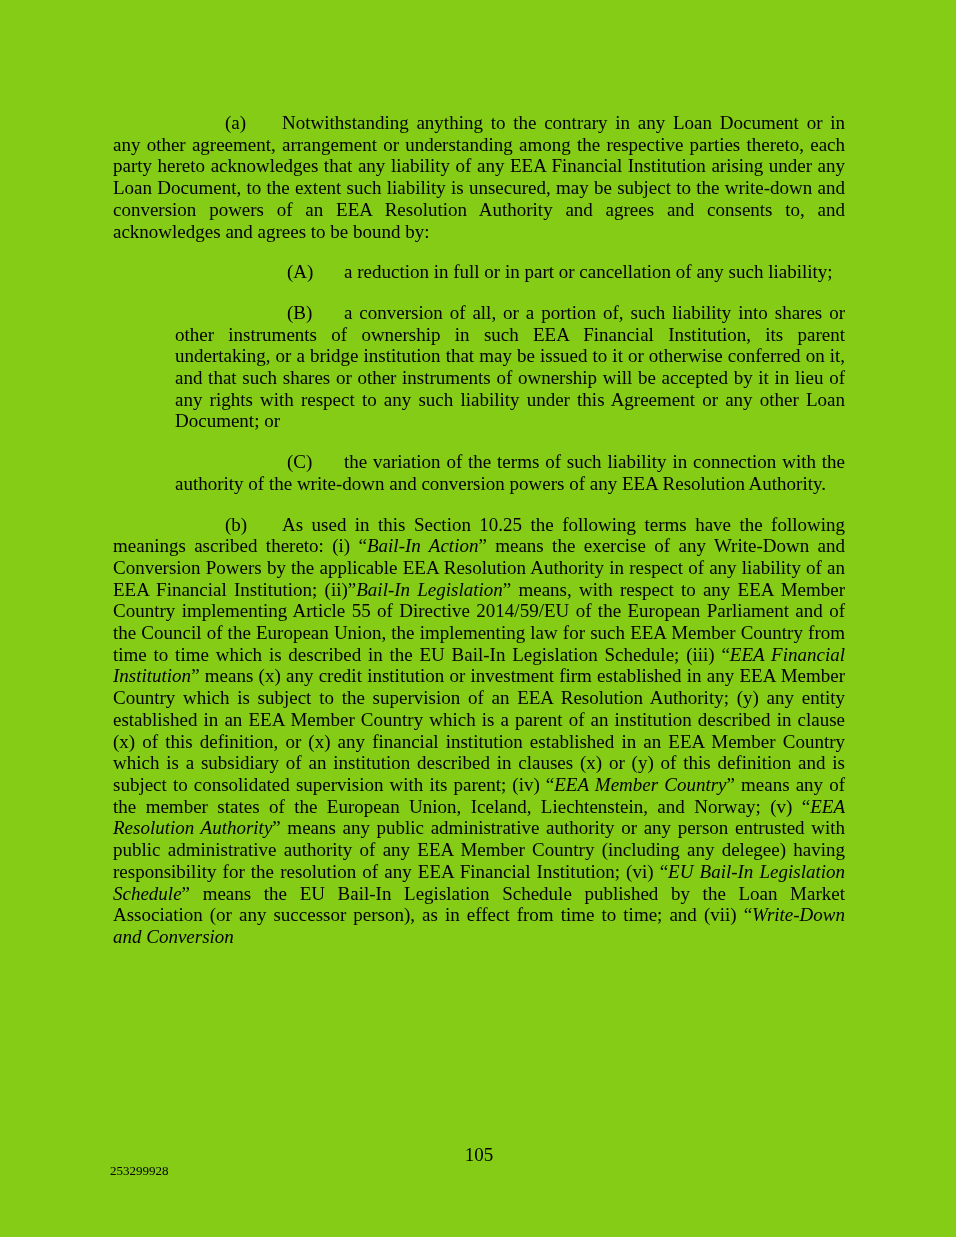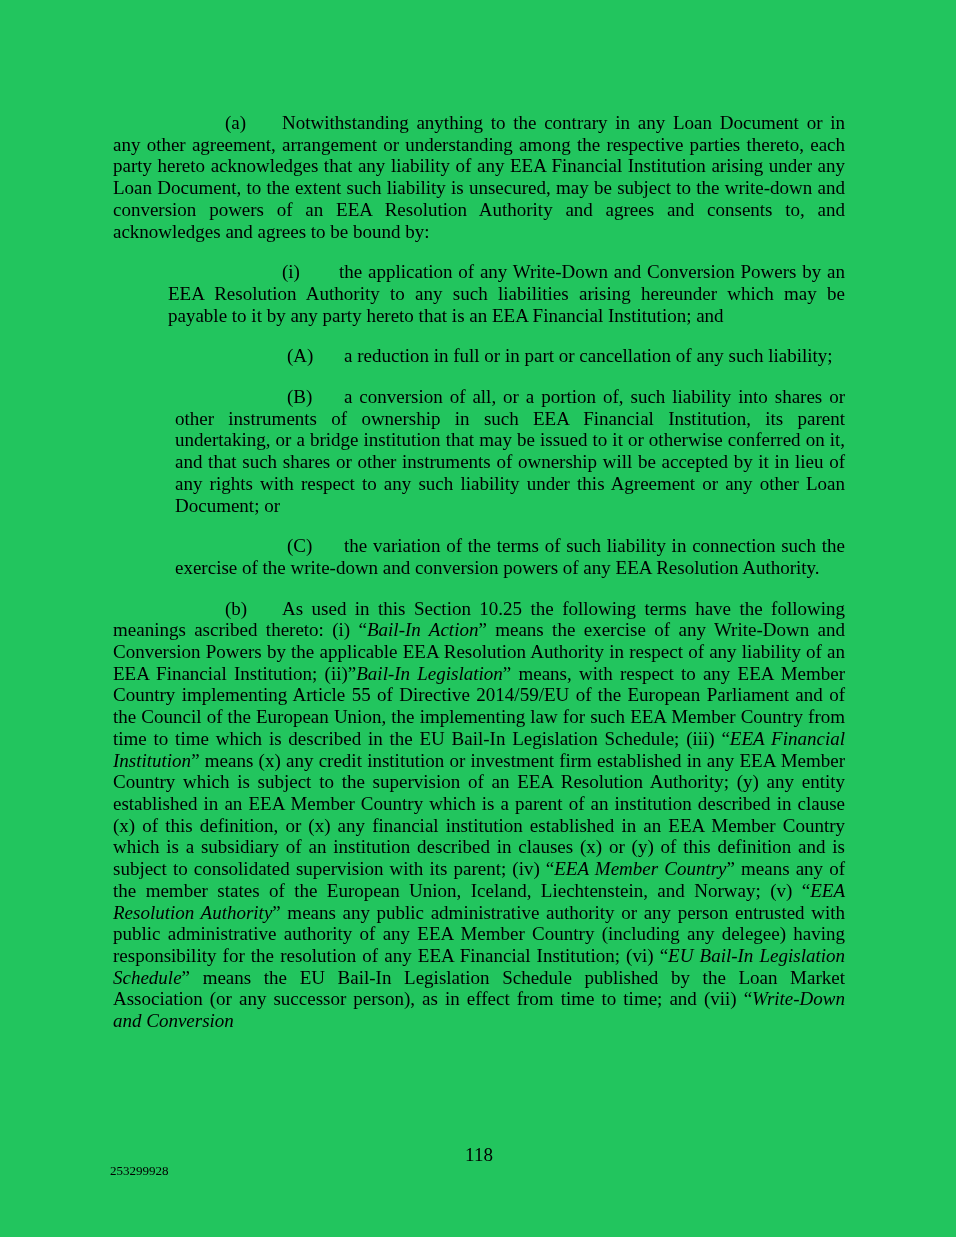--- a/index.html
+++ b/index.html
@@ -13,21 +13,21 @@
     position: relative;
     overflow: hidden;
     font-family: "Liberation Serif", serif;
     color: #000000;
   }
   .page {
     position: absolute;
     left: 0; top: 0;
     width: 956px;
     height: 1237px;
-    background: #22c55e;
+    background: #84cc16;
   }
   .content {
     position: absolute;
     left: 113px;
     top: 112px;
     width: 732px;
     font-size: 19px;
     line-height: 21.7px;
     text-align: justify;
   }
@@ -68,21 +68,20 @@
     font-size: 13px;
     line-height: 16px;
   }
 </style>
 </head>
 <body>
 
 <div class="page">
   <div class="content">
       <p class="para level-a"><span class="plabel">(a)</span><span>Notwithstanding anything to the contrary in any Loan Document or in any other agreement, arrangement or understanding among the respective parties thereto, each party hereto acknowledges that any liability of any EEA Financial Institution arising under any Loan Document, to the extent such liability is unsecured, may be subject to the write-down and conversion powers of an EEA Resolution Authority and agrees and consents to, and acknowledges and agrees to be bound by:</span></p>
-      <p class="para level-i"><span class="plabel">(i)</span><span>the application of any Write-Down and Conversion Powers by an EEA Resolution Authority to any such liabilities arising hereunder which may be payable to it by any party hereto that is an EEA Financial Institution; and</span></p>
       <p class="para level-A"><span class="plabel">(A)</span><span>a reduction in full or in part or cancellation of any such liability;</span></p>
       <p class="para level-A"><span class="plabel">(B)</span><span>a conversion of all, or a portion of, such liability into shares or other instruments of ownership in such EEA Financial Institution, its parent undertaking, or a bridge institution that may be issued to it or otherwise conferred on it, and that such shares or other instruments of ownership will be accepted by it in lieu of any rights with respect to any such liability under this Agreement or any other Loan Document; or</span></p>
-      <p class="para level-A"><span class="plabel">(C)</span><span>the variation of the terms of such liability in connection such the exercise of the write-down and conversion powers of any EEA Resolution Authority.</span></p>
+      <p class="para level-A"><span class="plabel">(C)</span><span>the variation of the terms of such liability in connection with the authority of the write-down and conversion powers of any EEA Resolution Authority.</span></p>
       <p class="para level-a"><span class="plabel">(b)</span><span>As used in this </span><span class="uline">Section 10.25</span><span> the following terms have the following meanings ascribed thereto: (i) “</span><span class="term">Bail-In Action</span><span>” means the exercise of any Write-Down and Conversion Powers by the applicable EEA Resolution Authority in respect of any liability of an EEA Financial Institution; (ii)”</span><span class="term">Bail-In Legislation</span><span>” means, with respect to any EEA Member Country implementing Article 55 of Directive 2014/59/EU of the European Parliament and of the Council of the European Union, the implementing law for such EEA Member Country from time to time which is described in the EU Bail-In Legislation Schedule; (iii) “</span><span class="term">EEA Financial Institution</span><span>” means (x) any credit institution or investment firm established in any EEA Member Country which is subject to the supervision of an EEA Resolution Authority; (y) any entity established in an EEA Member Country which is a parent of an institution described in clause (x) of this definition, or (x) any financial institution established in an EEA Member Country which is a subsidiary of an institution described in clauses (x) or (y) of this definition and is subject to consolidated supervision with its parent; (iv) “</span><span class="term">EEA Member Country</span><span>” means any of the member states of the European Union, Iceland, Liechtenstein, and Norway; (v) “</span><span class="term">EEA Resolution Authority</span><span>” means any public administrative authority or any person entrusted with public administrative authority of any EEA Member Country (including any delegee) having responsibility for the resolution of any EEA Financial Institution; (vi) “</span><span class="term">EU Bail-In Legislation Schedule</span><span>” means the EU Bail-In Legislation Schedule published by the Loan Market Association (or any successor person), as in effect from time to time; and (vii) “</span><span class="term">Write-Down and Conversion</span></p>
     </div>
-  <div class="page-number">118</div>
+  <div class="page-number">105</div>
   <div class="doc-id">253299928</div>
 </div>
 
 </body></html>

